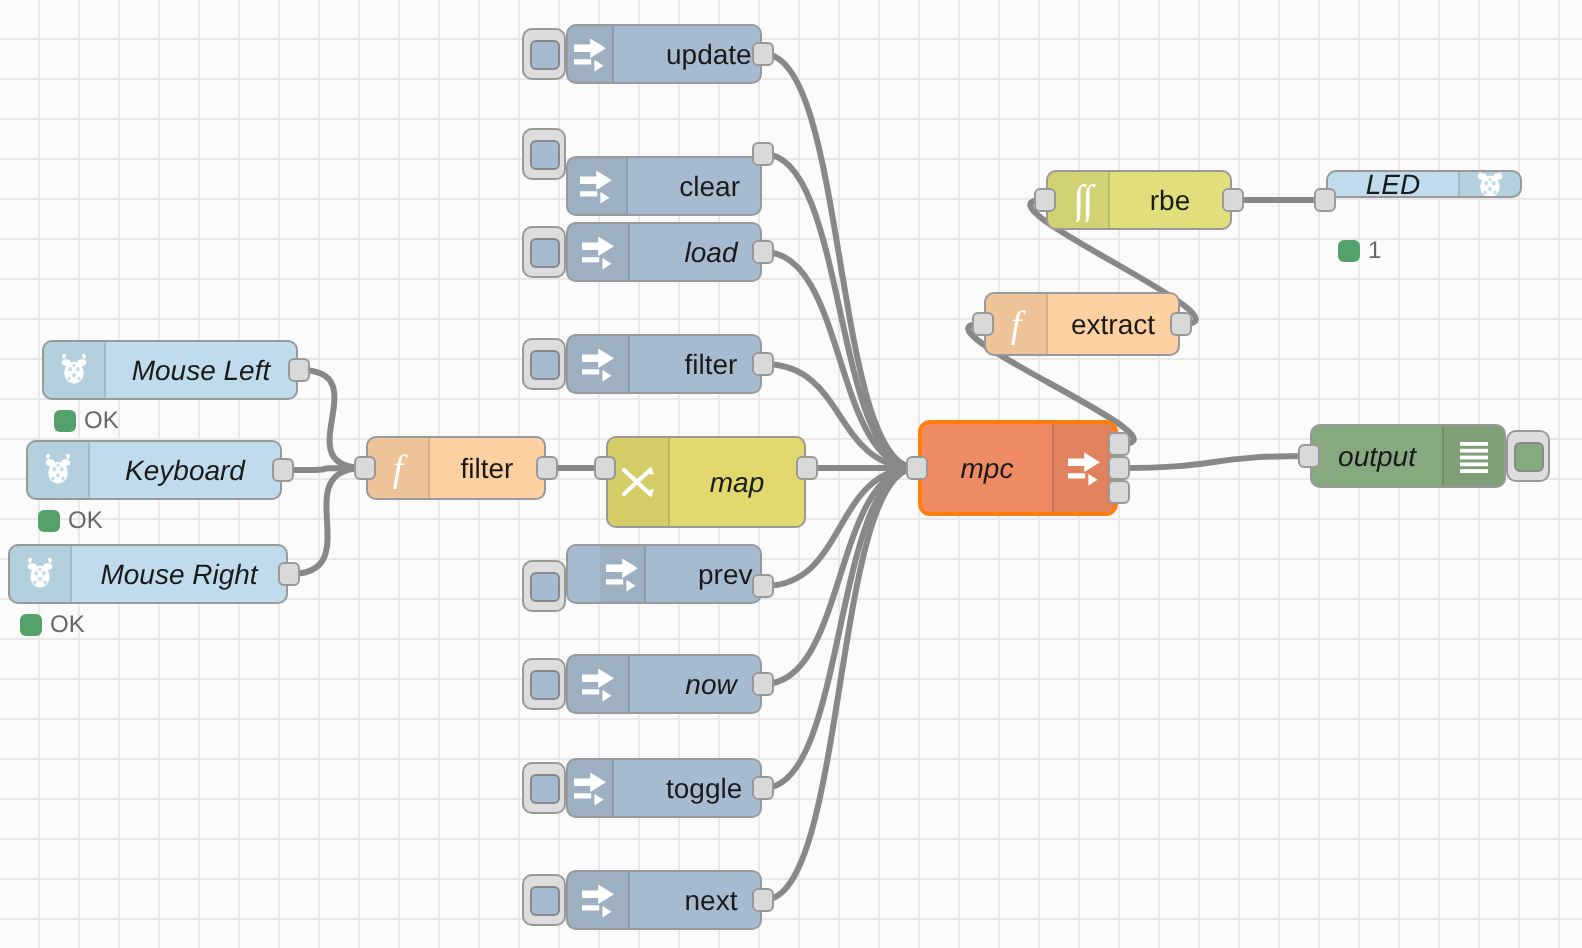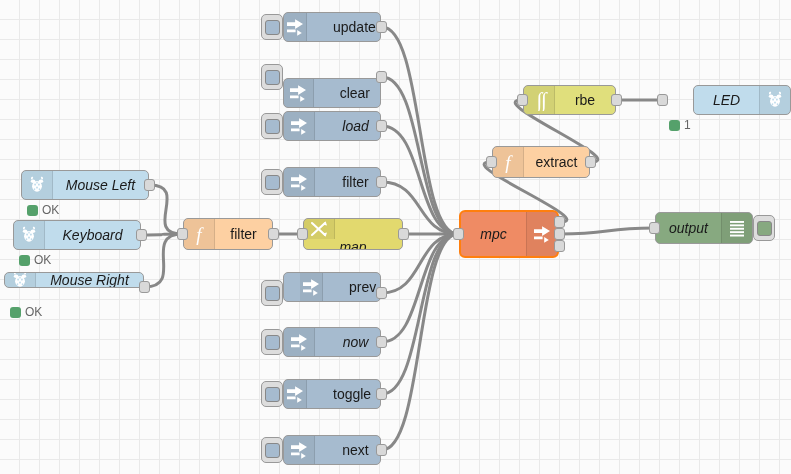--- a/index.html
+++ b/index.html
@@ -180,21 +180,21 @@
             </g>
           </svg>
         </div>
         <div class="lbl ital">Keyboard</div>
       </div>
       <div class="port" style="left: 136px; top: 229px;"></div>
       <div class="status" style="left: 19px; top: 253px;">
         <span class="dot"></span>
         <span>OK</span>
       </div>
-      <div class="node c-rpi" style="left: 4px; top: 272px; width: 140px; height: 16px;">
+      <div class="node c-rpi" style="left: 4px; top: 272px; width: 140px; height: 30px;">
         <div class="icon-box">
           <svg width="20" height="20" viewBox="0 0 20 20">
             <g fill="#ffffff">
               <path d="M6.2 2.2c-.9-.7-2-.3-2.2.7-.2.9.5 1.6 1.3 1.8l.9-2.5zM13.8 2.2c.9-.7 2-.3 2.2.7.2.9-.5 1.6-1.3 1.8l-.9-2.5z"></path>
               <ellipse cx="10" cy="11.3" rx="4.9" ry="5.4"></ellipse>
               <ellipse cx="6.1" cy="6.3" rx="2.3" ry="1.7"></ellipse>
               <ellipse cx="13.9" cy="6.3" rx="2.3" ry="1.7"></ellipse>
             </g>
             <g fill="#c0dcec">
               <ellipse cx="8.1" cy="9.6" rx=".95" ry="1.15"></ellipse>
@@ -216,21 +216,21 @@
       <div class="node c-func" style="left: 183px; top: 218px; width: 90px; height: 32px;">
         <div class="icon-box">
           <svg width="18" height="22" viewBox="0 0 18 22">
             <text x="9" y="17.5" font-family="Liberation Serif, serif" font-style="italic" font-size="19" fill="#ffffff" text-anchor="middle">f</text>
           </svg>
         </div>
         <div class="lbl">filter</div>
       </div>
       <div class="port" style="left: 177px; top: 228px;"></div>
       <div class="port" style="left: 268px; top: 228px;"></div>
-      <div class="node c-switch" style="left: 303px; top: 218px; width: 100px; height: 32px; flex-direction: column;">
+      <div class="node c-switch" style="left: 303px; top: 218px; width: 100px; height: 46px;">
         <div class="icon-box">
           <svg width="20" height="20" viewBox="0 0 20 20">
             <g stroke="#ffffff" stroke-width="2.1" fill="none" stroke-linecap="round">
               <path d="M3 4 L16 16"></path>
               <path d="M3 16 L16 4"></path>
             </g>
             <path fill="#ffffff" d="M16.6 2.2l1.4 4.3-4.4-1.0z"></path>
             <path fill="#ffffff" d="M16.6 17.8l1.4-4.3-4.4 1.0z"></path>
           </svg>
         </div>
@@ -378,21 +378,21 @@
             <path fill="#ffffff" d="M3 5.2h8.1V2.2L19 7.1l-7.9 4.9V9.0H3z"></path>
             <path fill="#ffffff" d="M3 12.6h8.6v2.6H3z"></path>
             <path fill="#ffffff" d="M13.2 13.0l4.6 2.9-4.6 2.9z"></path>
           </svg>
         </div>
       </div>
       <div class="port" style="left: 453px; top: 228px;"></div>
       <div class="port" style="left: 554px; top: 216px;"></div>
       <div class="port" style="left: 554px; top: 228px;"></div>
       <div class="port" style="left: 554px; top: 240px;"></div>
-      <div class="node c-rpi" style="left: 693px; top: 85px; width: 98px; height: 30px;">
+      <div class="node c-rpi" style="left: 663px; top: 85px; width: 98px; height: 14px;">
         <div class="lbl ital">LED</div>
         <div class="icon-box right">
           <svg width="20" height="20" viewBox="0 0 20 20">
             <g fill="#ffffff">
               <path d="M6.2 2.2c-.9-.7-2-.3-2.2.7-.2.9.5 1.6 1.3 1.8l.9-2.5zM13.8 2.2c.9-.7 2-.3 2.2.7.2.9-.5 1.6-1.3 1.8l-.9-2.5z"></path>
               <ellipse cx="10" cy="11.3" rx="4.9" ry="5.4"></ellipse>
               <ellipse cx="6.1" cy="6.3" rx="2.3" ry="1.7"></ellipse>
               <ellipse cx="13.9" cy="6.3" rx="2.3" ry="1.7"></ellipse>
             </g>
             <g fill="#c0dcec">

